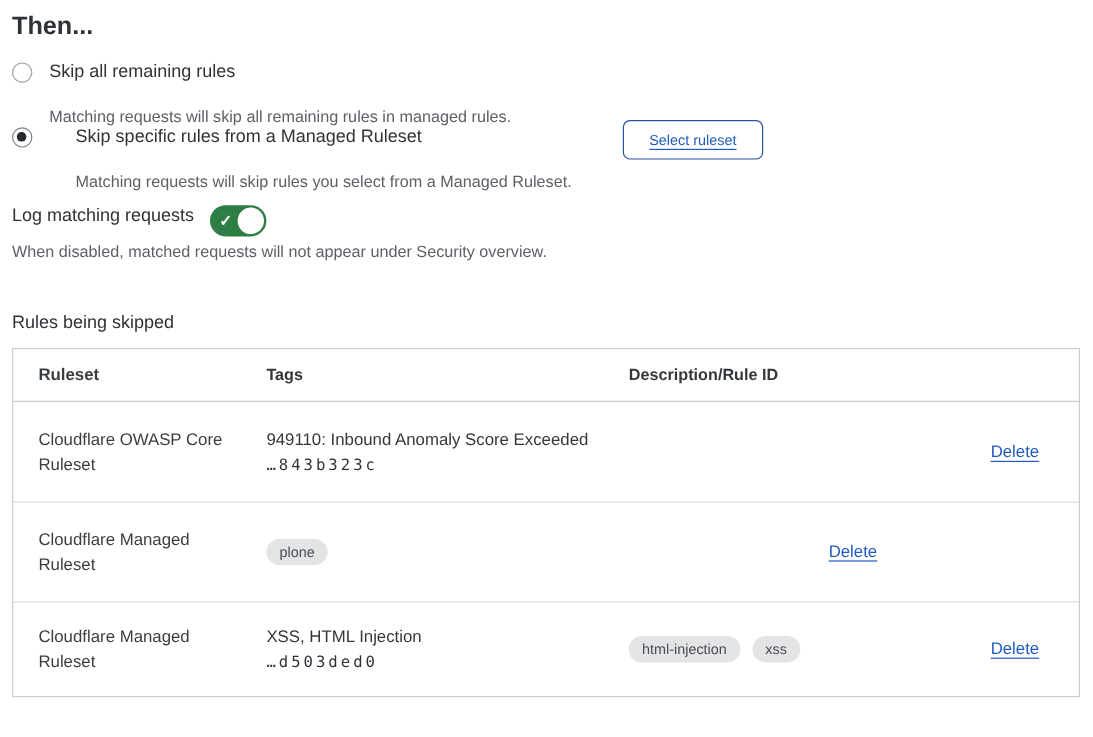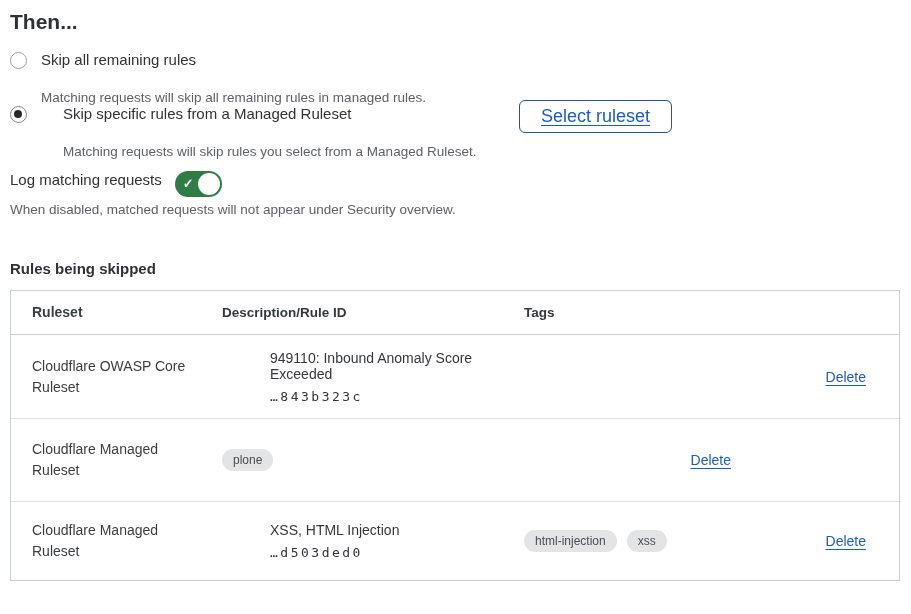--- a/index.html
+++ b/index.html
@@ -33,21 +33,21 @@
     width: 8px; height: 8px; border-radius: 50%; background: #26292d;
   }
   .option-label { font-size: 15px; line-height: 22px; color: #2f3337; cursor: pointer; }
   .option-desc { font-size: 13.5px; line-height: 20px; color: #5d6167; margin-top: 17px; }
 
   .select-ruleset-btn {
     position: absolute; left: 519px; top: 100px;
     height: 33px; padding: 0 21px;
     background: #fff; border: 1px solid #27509f; border-radius: 6px;
     font-family: "Liberation Sans", sans-serif;
-    font-size: 18px; color: #1f5bbf; text-decoration: underline;
+    font-size: 12px; color: #1f5bbf; text-decoration: underline;
     text-underline-offset: 3px; cursor: pointer;
   }
 
   
   .log-row { position: absolute; left: 10px; top: 171px; display: flex; align-items: flex-start; gap: 13px; height: 27px; }
   .log-label { font-size: 15px; color: #2f3337; }
   .toggle {
     width: 47px; height: 26px; border-radius: 13px;
     background: #2e7d45; position: relative; cursor: pointer; flex: 0 0 auto;
   }
@@ -57,41 +57,41 @@
   }
   .toggle .knob {
     position: absolute; right: 2px; top: 2px;
     width: 22px; height: 22px; border-radius: 50%; background: #ffffff;
   }
   .log-desc { position: absolute; left: 10px; top: 202px; font-size: 13.5px; color: #5d6167; }
 
   
   .table-heading {
     position: absolute; left: 10px; top: 260px;
-    font-size: 15px; font-weight: 700; color: #2e3236;
+    font-size: 15px; font-weight: 400; color: #2e3236;
   }
   .rules-table {
     position: absolute; left: 10px; top: 290px; width: 890px;
     border: 1px solid #c9ced4; background: #fff;
   }
   .t-row {
     display: grid;
     grid-template-columns: 211px 302px 240px 1fr;
     align-items: center;
   }
   .t-head { height: 44px; border-bottom: 1px solid #c9ced4; }
   .t-head .cell { font-size: 13.5px; font-weight: 700; color: #34383c; }
   .t-body-row { border-bottom: 1px solid #dadde1; }
   .t-body-row:last-child { border-bottom: none; }
   .t-body-row.r-0 { height: 84px; }
   .t-body-row.r-1 { height: 83px; }
   .t-body-row.r-2 { height: 78px; }
   .cell { padding-left: 0; }
   .cell.c-ruleset { padding-left: 21px; padding-right: 36px; font-size: 14px; line-height: 21px; color: #3a3e42; }
-  .cell.c-desc { display: flex; flex-direction: column; gap: 7px; padding-right: 16px; margin-left: 48px; }
+  .cell.c-desc { display: flex; flex-direction: column; gap: 7px; padding-right: 16px; }
   .desc-line { font-size: 14px; color: #34383c; }
   .rule-id {
     font-family: "DejaVu Sans Mono", monospace;
     font-size: 13px; letter-spacing: 2.5px; color: #2f3337;
   }
   .cell.c-tags { display: flex; gap: 10px; align-items: flex-start; }
   .tag {
     background: #e3e4e6; color: #4a4d51;
     font-size: 12px; line-height: 1;
     padding: 5px 11px; border-radius: 11px; white-space: nowrap;
@@ -135,22 +135,22 @@
     </span>
   </div>
   <div class="log-desc">When disabled, matched requests will not appear under Security overview.</div>
 
   <div class="table-heading">Rules being skipped</div>
 
   <div class="rules-table">
 
     <div class="t-row t-head">
       <div class="cell c-ruleset">Ruleset</div>
+      <div class="cell">Tags</div>
       <div class="cell">Description/Rule ID</div>
-      <div class="cell">Tags</div>
       <div class="cell c-action"></div>
     </div>
 
     <div class="t-row t-body-row r-0">
       <div class="cell c-ruleset">Cloudflare OWASP Core Ruleset</div>
       <div class="cell c-desc">
         <span class="desc-line">949110: Inbound Anomaly Score Exceeded</span>
         <span class="rule-id">…843b323c</span>
       </div>
       <div class="cell c-tags"></div>

